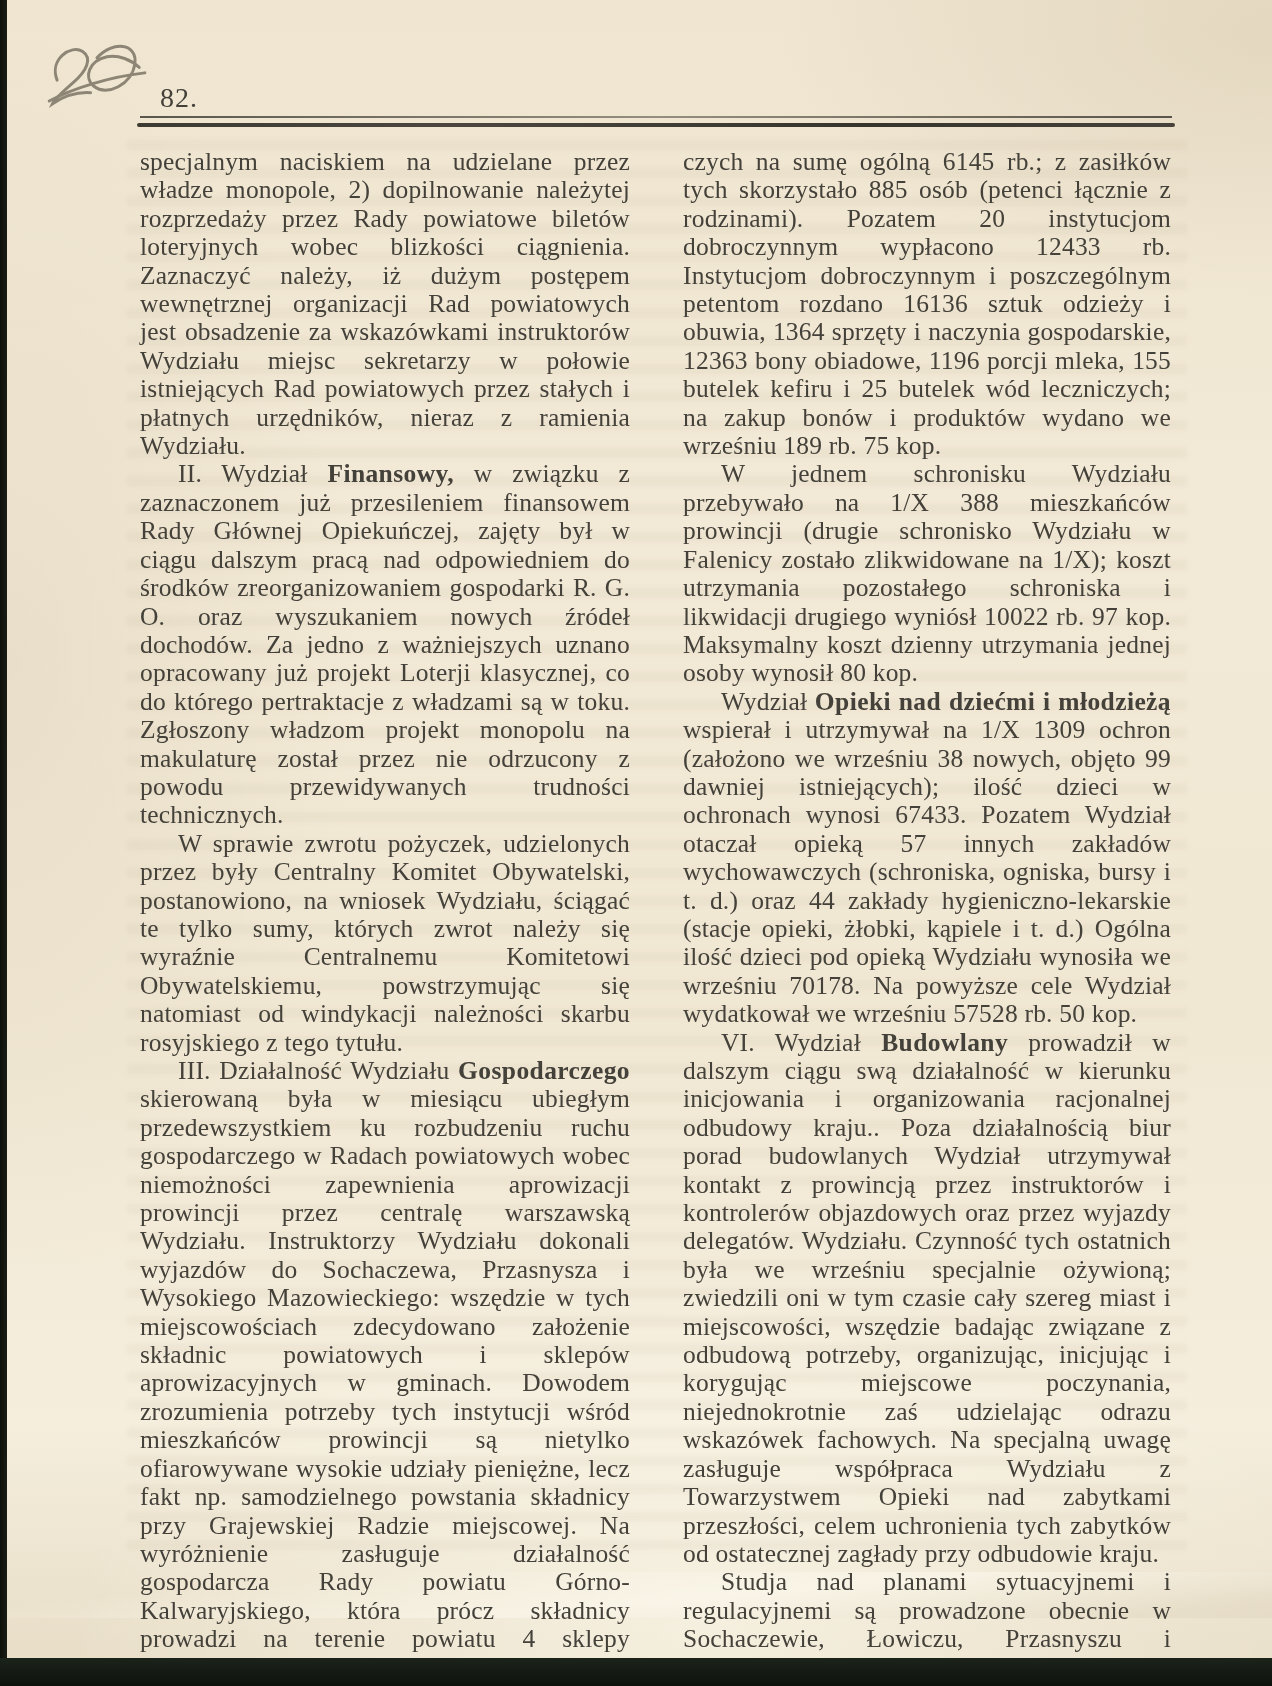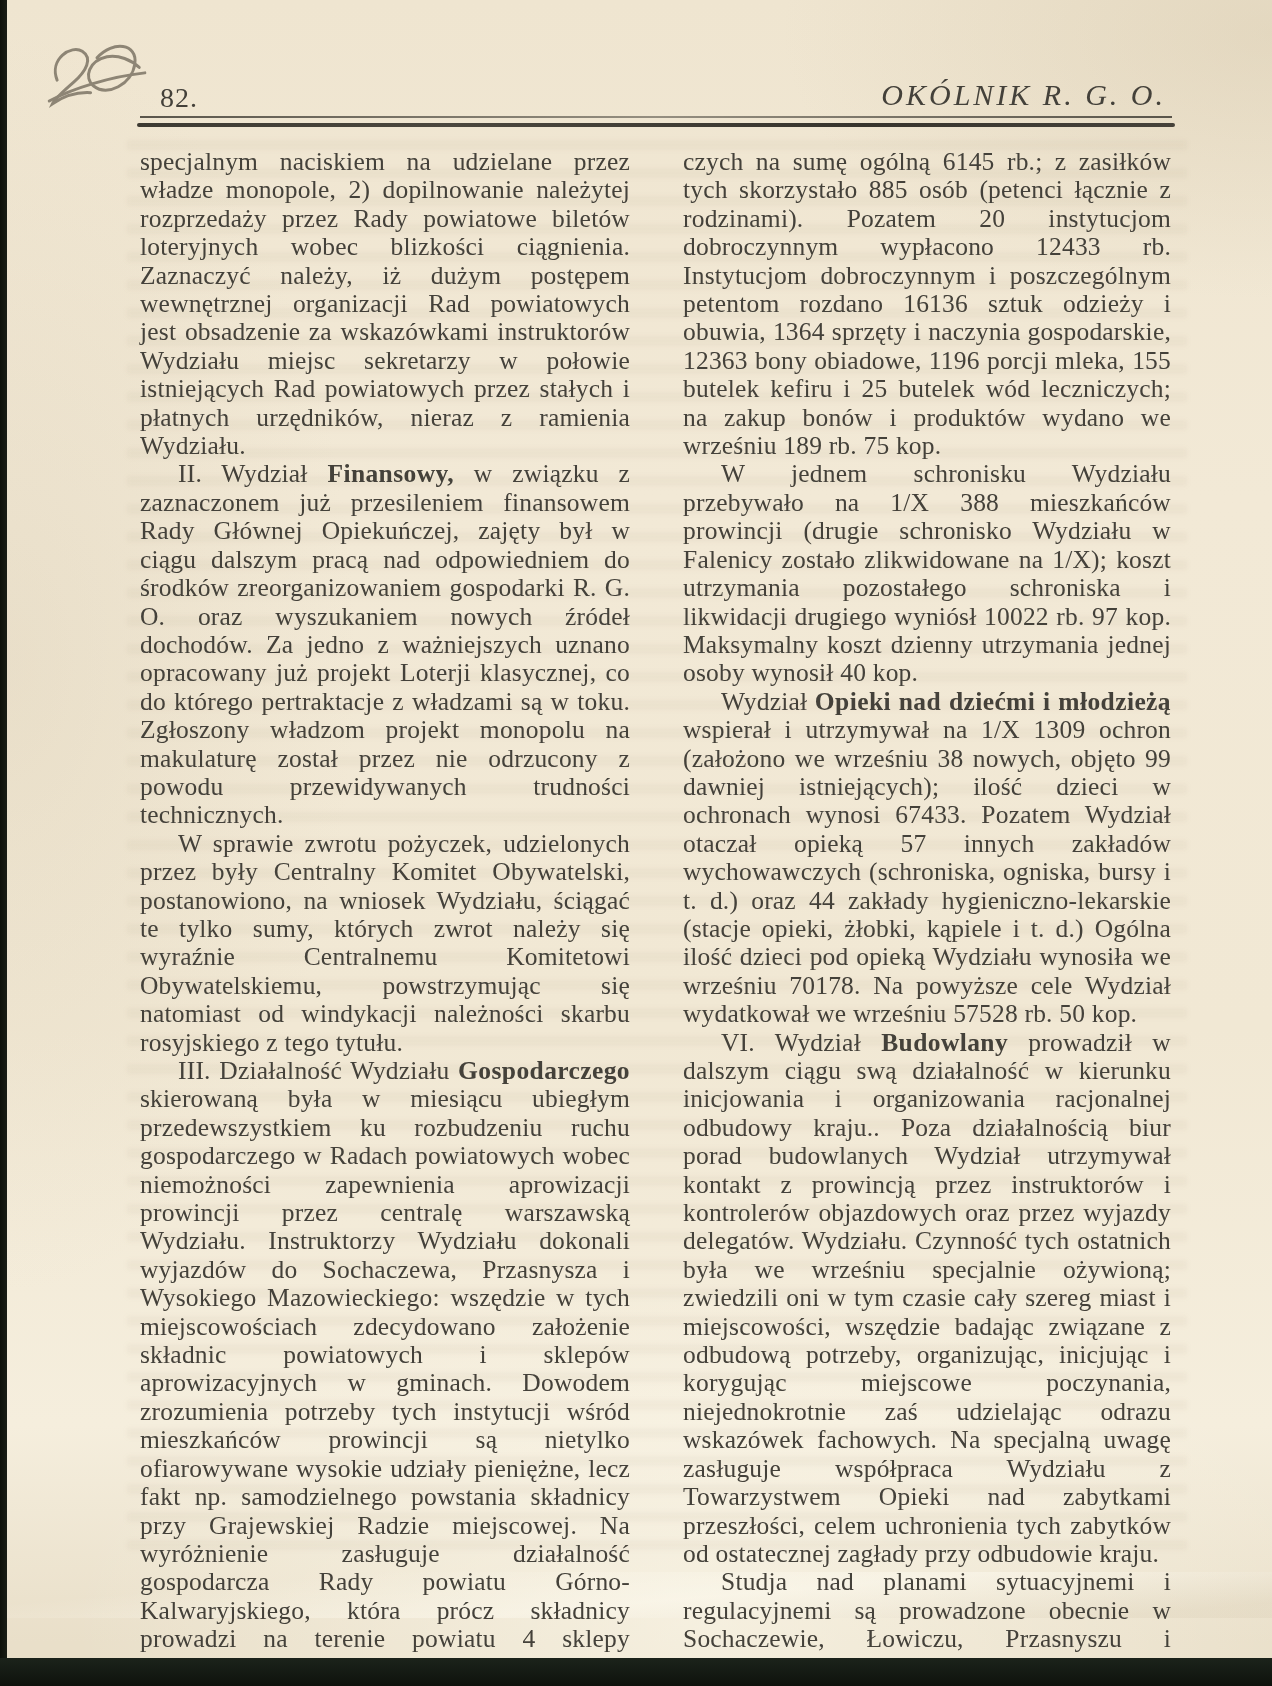--- a/index.html
+++ b/index.html
@@ -91,33 +91,32 @@
   <div class="bleed"></div>
   <div class="crease"></div>
 
   <svg class="pencil" viewBox="0 0 110 78" aria-label="">
     <path d="M16,38 C10,16 34,4 44,12 C54,20 46,32 32,42 C22,49 12,56 9,61 C22,54 36,52 48,54"></path>
     <path d="M58,20 C76,4 100,10 95,30 C90,50 64,60 52,48 C42,38 50,22 68,20 C80,19 92,26 99,34"></path>
     <path d="M6,58 C30,48 70,40 104,40"></path>
   </svg>
 
   <div class="pageno">82.</div>
-  <div class="journal">OKÓLNIK R. G. O.</div>
   <div class="rule-thin"></div>
   <div class="rule-thick"></div>
 
   <div class="col col-left">
       <p class="para"><span>specjalnym naciskiem na udzielane przez władze monopole, 2) dopilnowanie należytej rozprzedaży przez Rady powiatowe biletów loteryjnych wobec blizkości ciągnienia. Zaznaczyć należy, iż dużym postępem wewnętrznej organizacji Rad powiatowych jest obsadzenie za wskazówkami instruktorów Wydziału miejsc sekretarzy w połowie istniejących Rad powiatowych przez stałych i płatnych urzędników, nieraz z ramienia Wydziału.</span></p>
       <p class="para indent"><span>II. Wydział </span><span class="b">Finansowy,</span><span> w związku z zaznaczonem już przesileniem finansowem Rady Głównej Opiekuńczej, zajęty był w ciągu dalszym pracą nad odpowiedniem do środków zreorganizowaniem gospodarki R. G. O. oraz wyszukaniem nowych źródeł dochodów. Za jedno z ważniejszych uznano opracowany już projekt Loterji klasycznej, co do którego pertraktacje z władzami są w toku. Zgłoszony władzom projekt monopolu na makulaturę został przez nie odrzucony z powodu przewidywanych trudności technicznych.</span></p>
       <p class="para indent"><span>W sprawie zwrotu pożyczek, udzielonych przez były Centralny Komitet Obywatelski, postanowiono, na wniosek Wydziału, ściągać te tylko sumy, których zwrot należy się wyraźnie Centralnemu Komitetowi Obywatelskiemu, powstrzymując się natomiast od windykacji należności skarbu rosyjskiego z tego tytułu.</span></p>
       <p class="para indent"><span>III. Działalność Wydziału </span><span class="b">Gospodarczego</span><span> skierowaną była w miesiącu ubiegłym przedewszystkiem ku rozbudzeniu ruchu gospodarczego w Radach powiatowych wobec niemożności zapewnienia aprowizacji prowincji przez centralę warszawską Wydziału. Instruktorzy Wydziału dokonali wyjazdów do Sochaczewa, Przasnysza i Wysokiego Mazowieckiego: wszędzie w tych miejscowościach zdecydowano założenie składnic powiatowych i sklepów aprowizacyjnych w gminach. Dowodem zrozumienia potrzeby tych instytucji wśród mieszkańców prowincji są nietylko ofiarowywane wysokie udziały pieniężne, lecz fakt np. samodzielnego powstania składnicy przy Grajewskiej Radzie miejscowej. Na wyróżnienie zasługuje działalność gospodarcza Rady powiatu Górno-Kalwaryjskiego, która prócz składnicy prowadzi na terenie powiatu 4 sklepy aprowizacyjne.</span></p>
       <p class="para indent"><span>Wydział nabył we wrześniu towarów za 133991 rb. 51 kop., sprzedał zaś za 107898 rb. 80 kop.; remanent towarów na dzień 1/X wynosił 148089 rb. 23 kop.</span></p>
     </div>
   <div class="col col-right">
       <p class="para"><span>czych na sumę ogólną 6145 rb.; z zasiłków tych skorzystało 885 osób (petenci łącznie z rodzinami). Pozatem 20 instytucjom dobroczynnym wypłacono 12433 rb. Instytucjom dobroczynnym i poszczególnym petentom rozdano 16136 sztuk odzieży i obuwia, 1364 sprzęty i naczynia gospodarskie, 12363 bony obiadowe, 1196 porcji mleka, 155 butelek kefiru i 25 butelek wód leczniczych; na zakup bonów i produktów wydano we wrześniu 189 rb. 75 kop.</span></p>
-      <p class="para indent"><span>W jednem schronisku Wydziału przebywało na 1/X 388 mieszkańców prowincji (drugie schronisko Wydziału w Falenicy zostało zlikwidowane na 1/X); koszt utrzymania pozostałego schroniska i likwidacji drugiego wyniósł 10022 rb. 97 kop. Maksymalny koszt dzienny utrzymania jednej osoby wynosił 40 kop.</span></p>
+      <p class="para indent"><span>W jednem schronisku Wydziału przebywało na 1/X 388 mieszkańców prowincji (drugie schronisko Wydziału w Falenicy zostało zlikwidowane na 1/X); koszt utrzymania pozostałego schroniska i likwidacji drugiego wyniósł 10022 rb. 97 kop. Maksymalny koszt dzienny utrzymania jednej osoby wynosił 80 kop.</span></p>
       <p class="para indent"><span>Wydział </span><span class="b">Opieki nad dziećmi i młodzieżą</span><span> wspierał i utrzymywał na 1/X 1309 ochron (założono we wrześniu 38 nowych, objęto 99 dawniej istniejących); ilość dzieci w ochronach wynosi 67433. Pozatem Wydział otaczał opieką 57 innych zakładów wychowawczych (schroniska, ogniska, bursy i t. d.) oraz 44 zakłady hygieniczno-lekarskie (stacje opieki, żłobki, kąpiele i t. d.) Ogólna ilość dzieci pod opieką Wydziału wynosiła we wrześniu 70178. Na powyższe cele Wydział wydatkował we wrześniu 57528 rb. 50 kop.</span></p>
       <p class="para indent"><span>VI. Wydział </span><span class="b">Budowlany</span><span> prowadził w dalszym ciągu swą działalność w kierunku inicjowania i organizowania racjonalnej odbudowy kraju.. Poza działalnością biur porad budowlanych Wydział utrzymywał kontakt z prowincją przez instruktorów i kontrolerów objazdowych oraz przez wyjazdy delegatów. Wydziału. Czynność tych ostatnich była we wrześniu specjalnie ożywioną; zwiedzili oni w tym czasie cały szereg miast i miejscowości, wszędzie badając związane z odbudową potrzeby, organizując, inicjując i korygując miejscowe poczynania, niejednokrotnie zaś udzielając odrazu wskazówek fachowych. Na specjalną uwagę zasługuje współpraca Wydziału z Towarzystwem Opieki nad zabytkami przeszłości, celem uchronienia tych zabytków od ostatecznej zagłady przy odbudowie kraju.</span></p>
       <p class="para indent"><span>Studja nad planami sytuacyjnemi i regulacyjnemi są prowadzone obecnie w Sochaczewie, Łowiczu, Przasnyszu i Ostrołęce; rozpoczęto również sprawę opracowania planu sytuacyjnego i regulacyjnego Nowego Miasta.</span></p>
     </div>
 </div>
 
 <div class="bottom-band"></div>
 
 </body></html>

